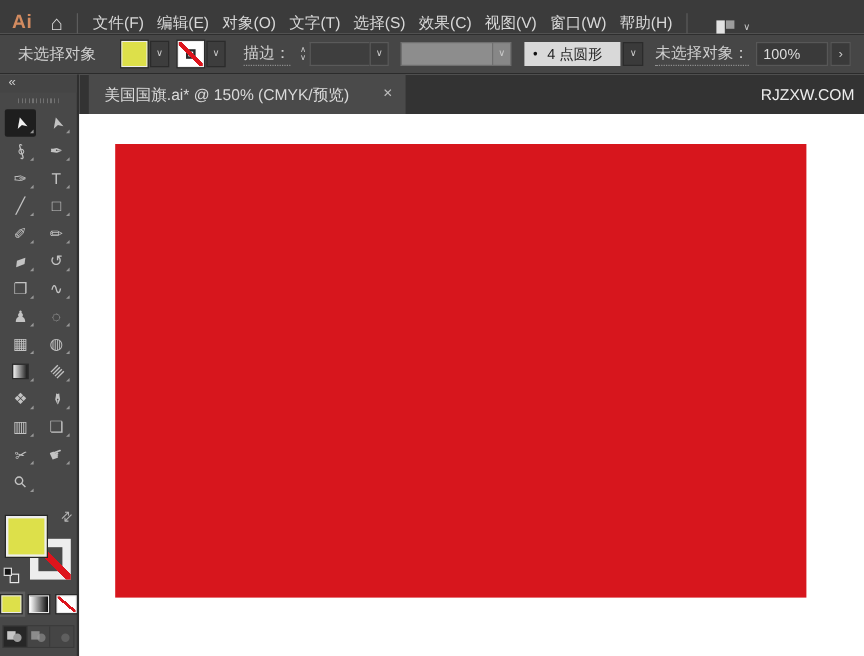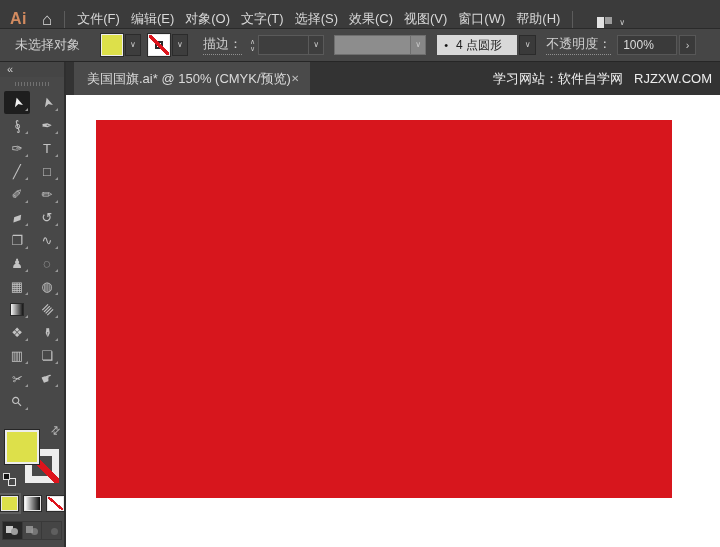--- a/index.html
+++ b/index.html
@@ -88,21 +88,21 @@
   .mode-icon { position:relative; width:12px; height:9px; }
   .mode-icon::before { content:""; position:absolute; left:0; top:0; width:7px; height:7px; background:#c7c7c7; }
   .mode-icon::after { content:""; position:absolute; right:0; bottom:0; width:7px; height:7px; border-radius:50%; background:#9d9d9d; }
   .mode.dim .mode-icon::before, .mode.dim .mode-icon::after { opacity:0.55; }
   .mode.dimmest .mode-icon::before { opacity:0; }
   .mode.dimmest .mode-icon::after { opacity:0.3; }
 
   
   .rightcol { flex:1; display:flex; flex-direction:column; min-width:0; }
   .tabbar { height:33px; background:#333333; display:flex; align-items:stretch; }
-  .tab { background:#4a4a4a; display:flex; align-items:center; gap:0; padding:0 11px 0 13px; margin-left:8px; font-size:13px; color:#dadada; white-space:nowrap; }
+  .tab { background:#4a4a4a; display:flex; align-items:center; gap:28px; padding:0 11px 0 13px; margin-left:8px; font-size:13px; color:#dadada; white-space:nowrap; }
   .tab-close { color:#bdbdbd; font-size:10px; line-height:1; }
   .tabbar-right { margin-left:auto; display:flex; align-items:center; gap:11px; padding-right:8px; font-size:13px; color:#ededed; white-space:nowrap; }
   .canvas { flex:1; background:#ffffff; position:relative; }
   .red-rect { position:absolute; left:30px; top:25px; width:576px; height:378px; background:#d7161d; }
 </style>
 </head>
 <body>
 
 <div class="menubar">
   <span class="logo">Ai</span>
@@ -174,21 +174,21 @@
     <span class="brushdef-field">
       <span class="brushdef-bullet">•</span>
       <span>4 点圆形</span>
     </span>
     <span class="brushdef-chev">
         <span class="chev">∨</span>
       </span>
   </span>
 
   <span class="opacity-wrap">
-    <span class="cb-label">不透明度：</span>
+    <span class="cb-label">未选择对象：</span>
     <span class="opacity-field">100%</span>
     <span class="opacity-btn">›</span>
   </span>
 
   <span class="style-label">样式</span>
 </div>
 
 <div class="main">
 
   <div class="toolpanel">
@@ -314,21 +314,20 @@
       </div>
   </div>
 
   <div class="rightcol">
     <div class="tabbar">
       <div class="tab">
         <span>美国国旗.ai* @ 150% (CMYK/预览)</span>
         <span class="tab-close">✕</span>
       </div>
       <div class="tabbar-right">
-        <span>学习网站：软件自学网</span>
         <span>RJZXW.COM</span>
       </div>
     </div>
     <div class="canvas">
       <div class="red-rect" style="background: rgb(215, 22, 29);"></div>
     </div>
   </div>
 
 </div>
 

